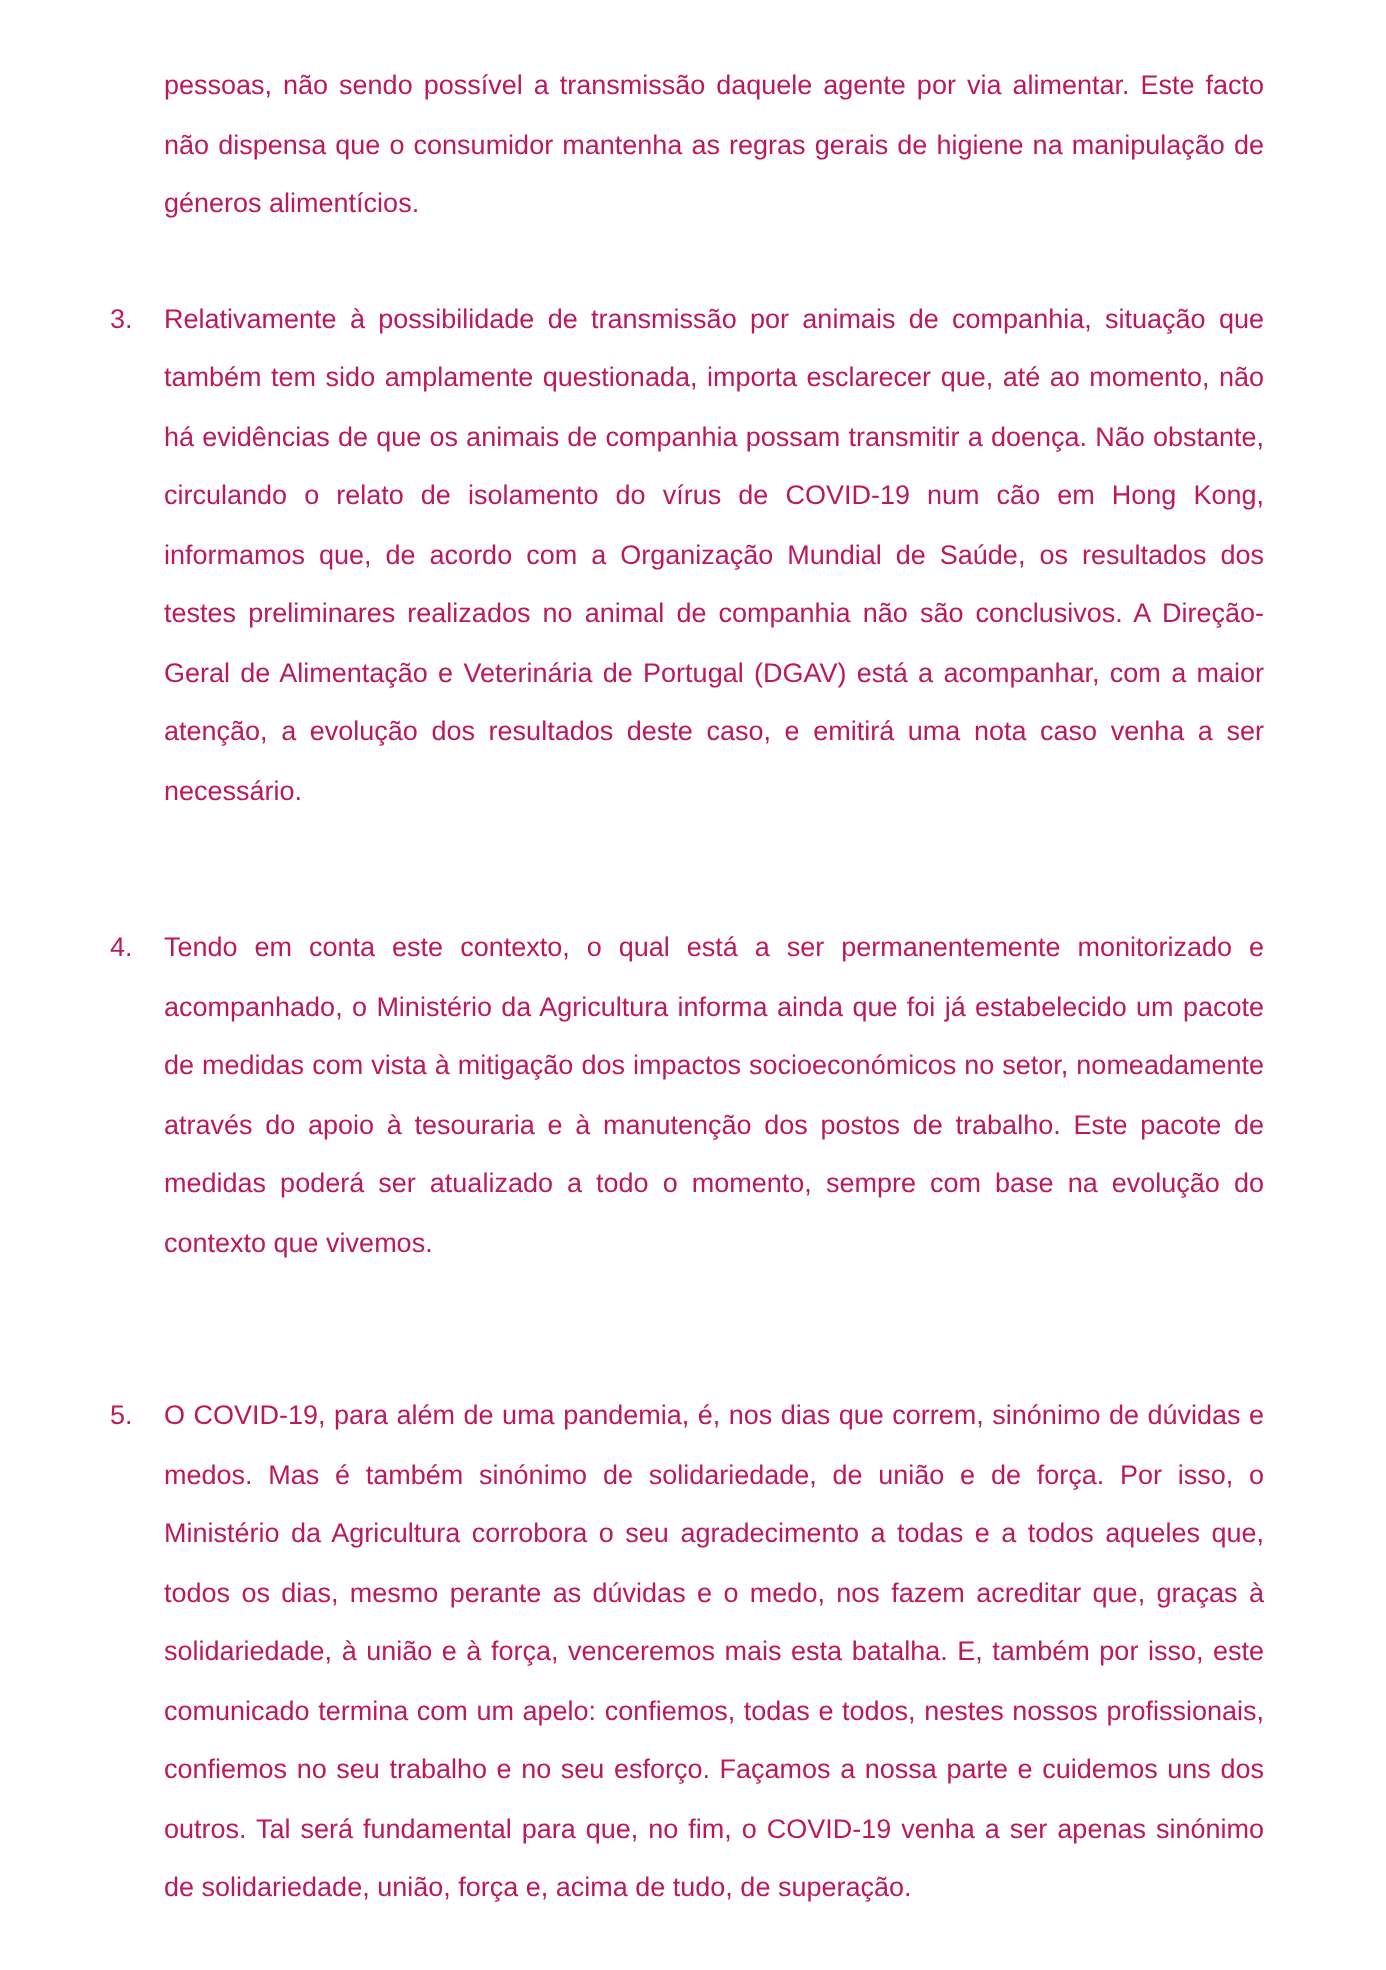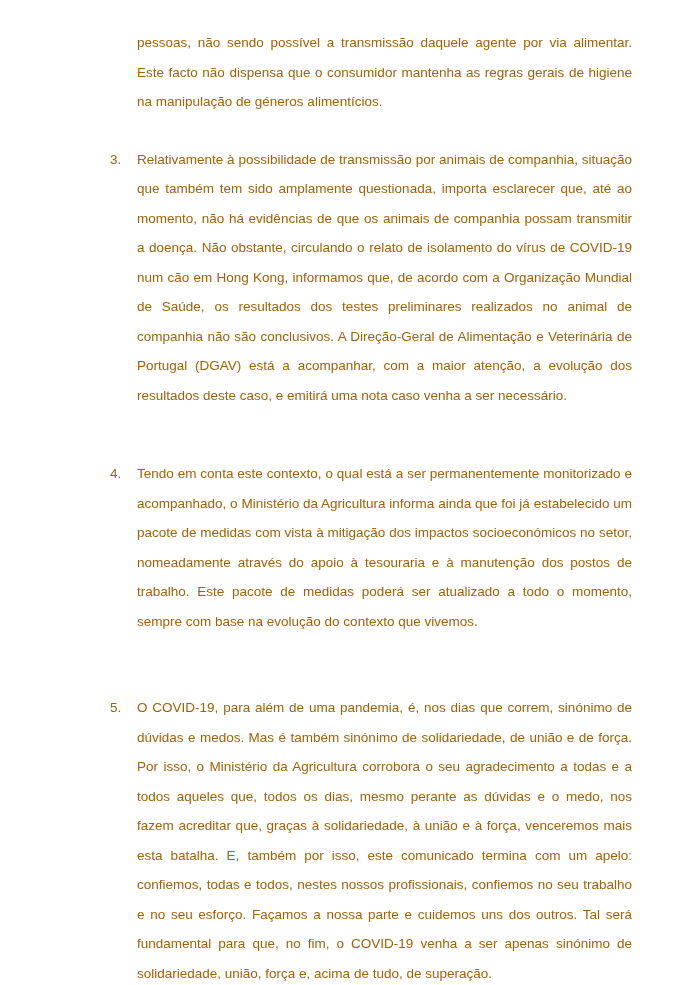--- a/index.html
+++ b/index.html
@@ -6,25 +6,25 @@
     margin: 0;
     padding: 0;
     background: #ffffff;
   }
   .page {
     position: relative;
     width: 693px;
     height: 985px;
     background: #ffffff;
     box-sizing: border-box;
-    padding: 28px 61px 0 110px;
+    padding: 28px 61px 0 55px;
     font-family: "Liberation Sans", "DejaVu Sans", sans-serif;
     font-size: 13.5px;
     line-height: 29.5px;
-    color: #a16207;
+    color: #be185d;
     overflow: hidden;
   }
   .intro {
     margin: 0 0 0 27px;
     text-align: justify;
     text-justify: inter-word;
   }
   .list-item {
     position: relative;
     margin-top: 28px;

